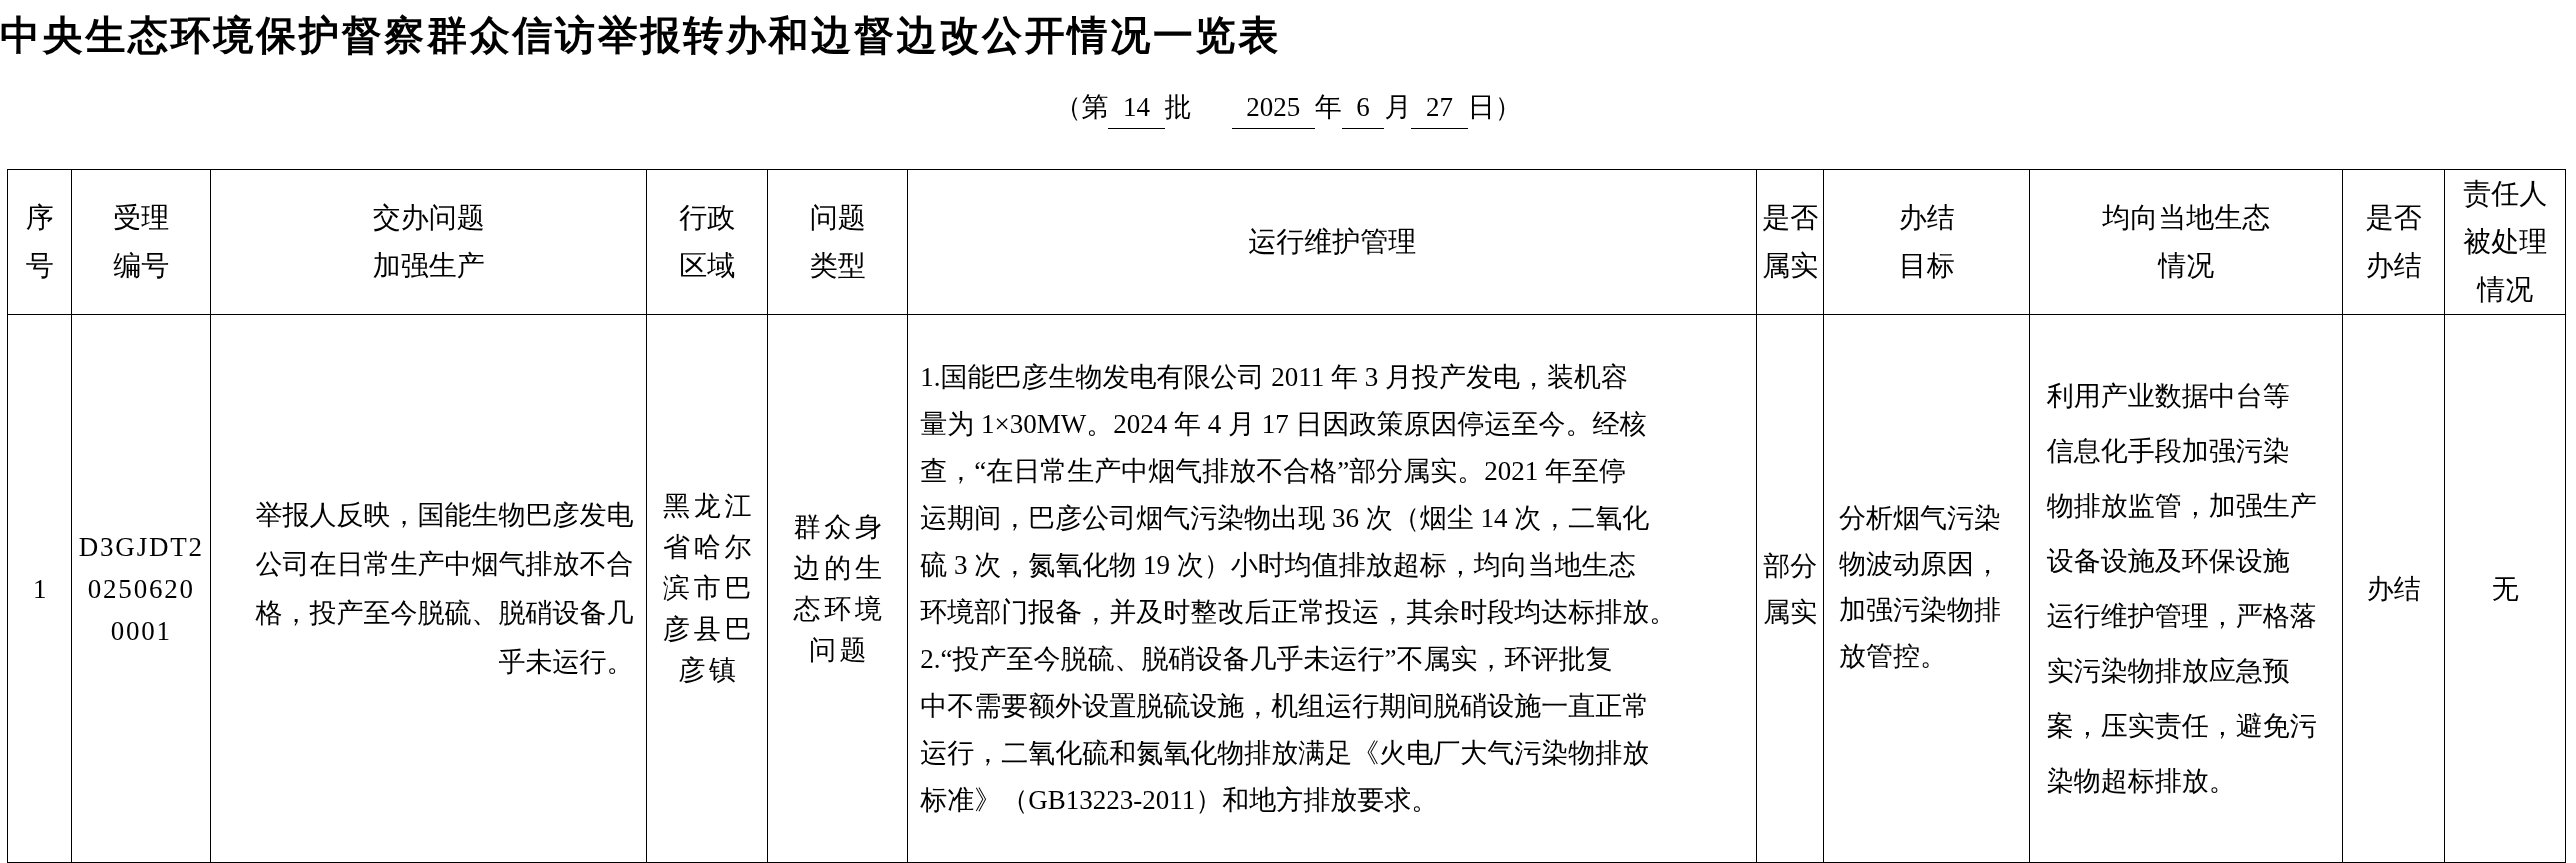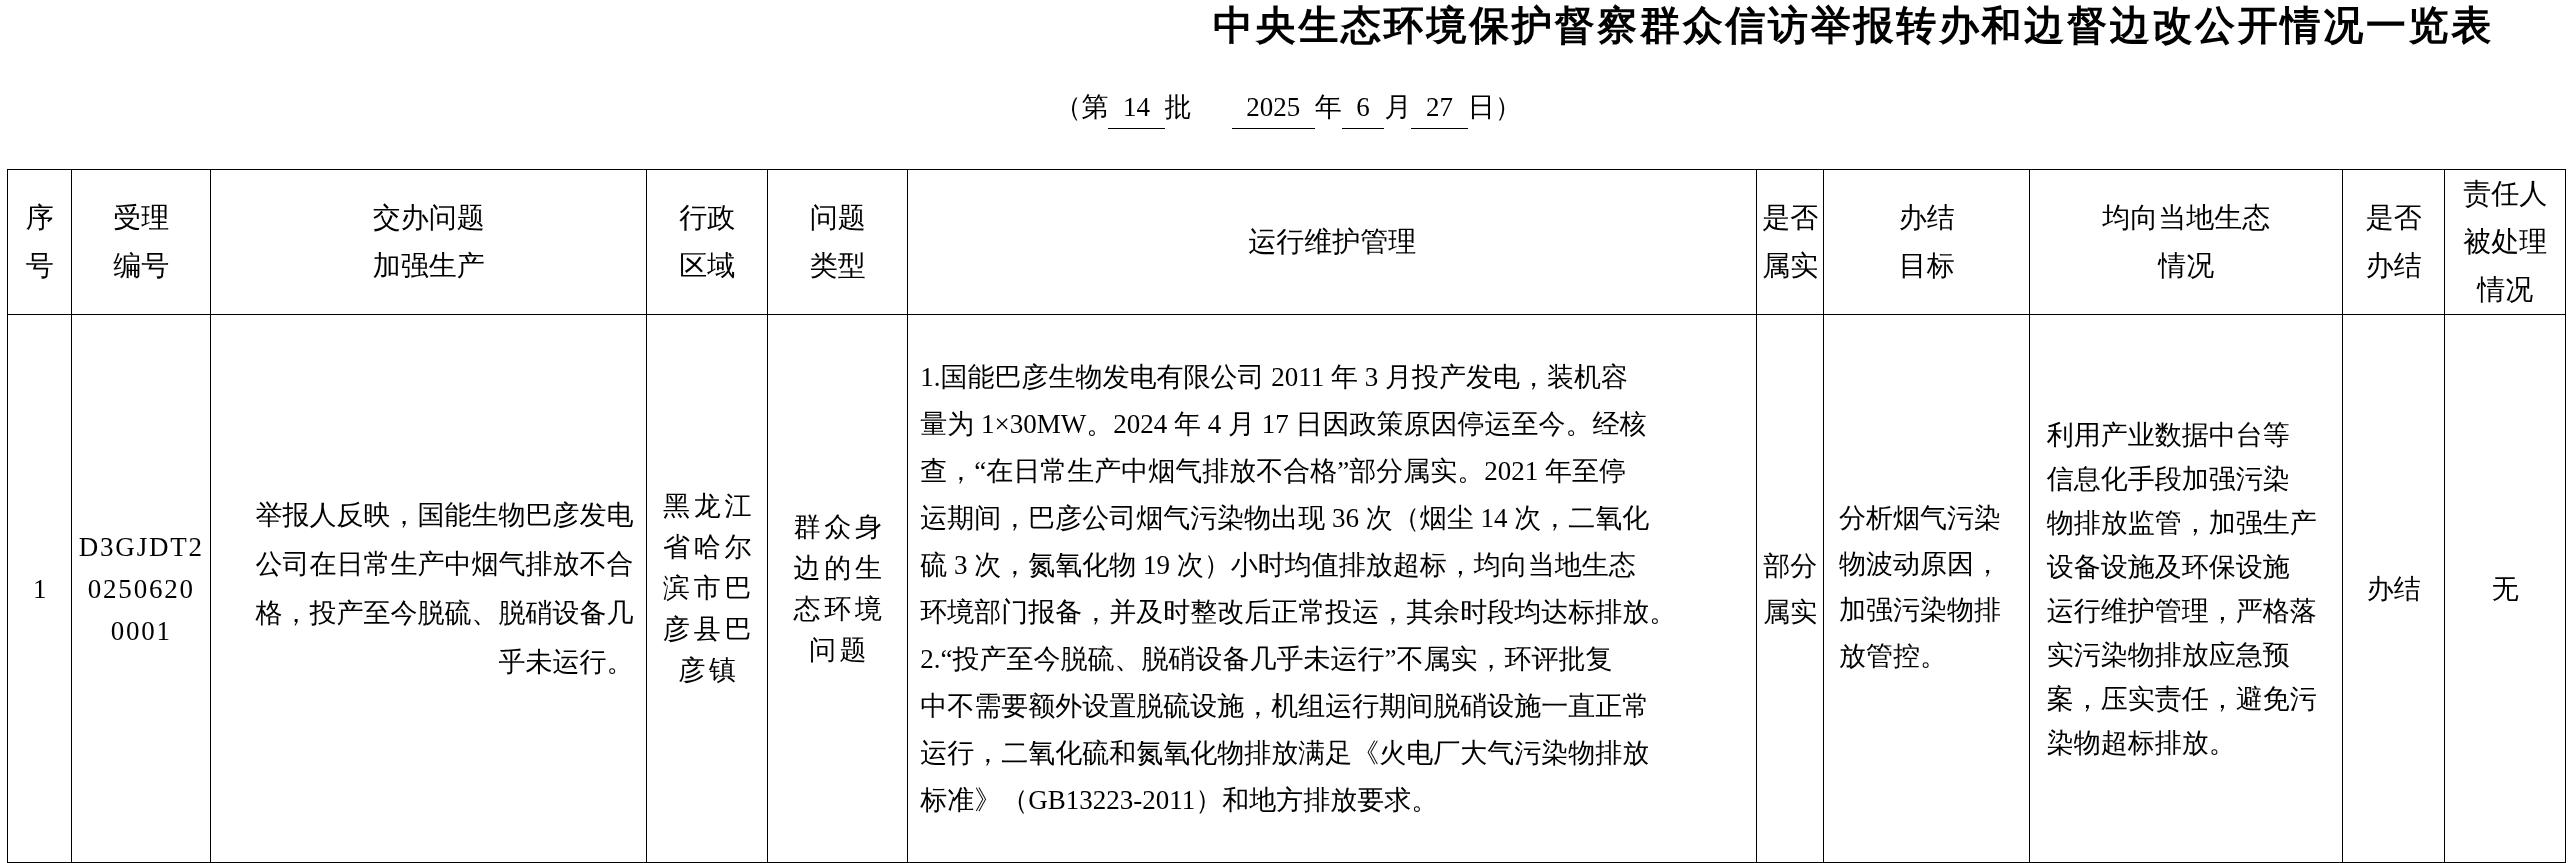--- a/index.html
+++ b/index.html
@@ -3,22 +3,22 @@
 <meta charset="utf-8">
 <style>
   html,body{margin:0;padding:0;}
   body{
     width:2576px;height:863px;position:relative;
     background:#ffffff;color:#000;
     font-family:"Liberation Serif","DejaVu Serif",serif;
     overflow:hidden;
   }
   .doc-title{
-    position:absolute;top:2px;left:0;width:2494px;height:51px;
-    text-align:right;font-size:40px;font-weight:bold;
+    position:absolute;top:12px;left:0;width:2494px;height:51px;
+    text-align:left;font-size:40px;font-weight:bold;
     letter-spacing:2.7px;line-height:48px;white-space:nowrap;
   }
   .doc-subtitle{
     position:absolute;top:60px;left:0;width:2576px;height:40px;
     text-align:center;font-size:27px;line-height:38px;white-space:nowrap;margin-top:28px;
   }
   .doc-subtitle .seg{display:inline-block;}
   .doc-subtitle .blank{
     display:inline-block;border-bottom:1.8px solid #000;
     padding:0 14.6px 1.8px 14.6px;text-align:center;
@@ -42,21 +42,21 @@
   th{
     font-size:28px;line-height:48px;text-align:center;padding:0 1.8px;
   }
   td{
     font-size:27px;line-height:46px;text-align:center;padding:0 3.7px;
   }
   td.cell-left{text-align:left;}
   td.cell-problem{padding:0 12.8px;line-height:49px;text-align:right;}
   td.cell-verification{padding:0 12px;line-height:47px;margin-top:40px;}
   td.cell-goal{padding:0 14.6px;font-family:Liberation Mono, monospace;}
-  td.cell-handling{padding:0 16.4px;line-height:44px;}
+  td.cell-handling{padding:0 16.4px;line-height:55px;}
   td.cell-spread{letter-spacing:3.7px;padding-left:7.3px;line-height:41px;}
   td.cell-caseno{line-height:42px;letter-spacing:1.8px;}
 </style>
 </head>
 <body>
 
 <div class="doc-title">中央生态环境保护督察群众信访举报转办和边督边改公开情况一览表</div>
 
 <div class="doc-subtitle"><span class="seg">（第</span><span class="blank">14</span><span class="seg">批</span><span class="gap"></span><span class="blank">2025</span><span class="seg">年</span><span class="blank">6</span><span class="seg">月</span><span class="blank">27</span><span class="seg">日）</span></div>
 

